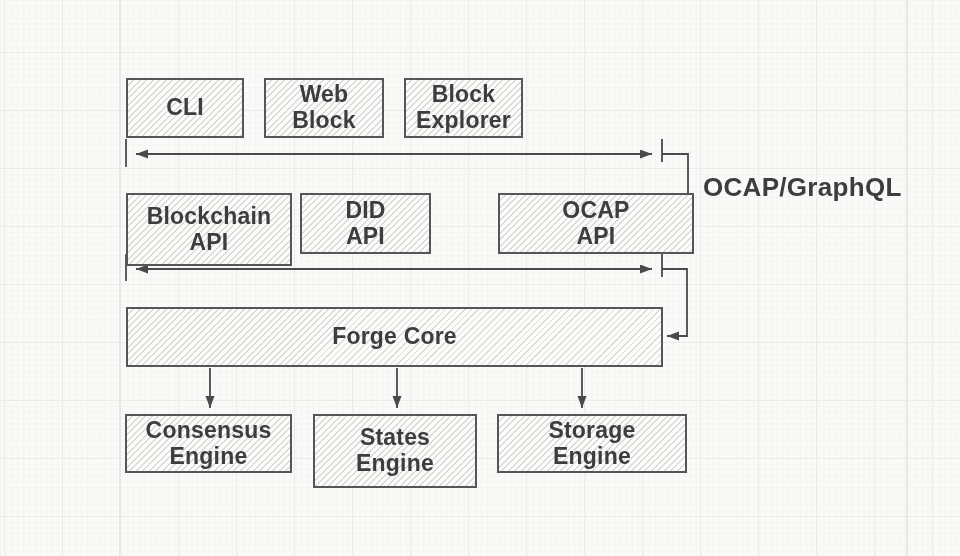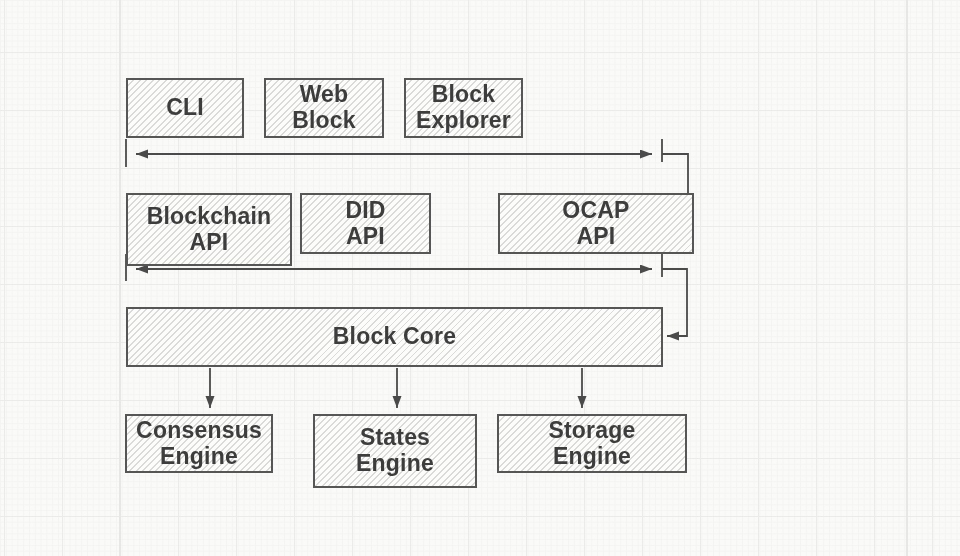--- a/index.html
+++ b/index.html
@@ -107,30 +107,31 @@
   <div class="box" style="left:300px; top:193px; width:131px; height:61px">
     <span class="box-label">DID
 API</span>
   </div>
   <div class="box" style="left:498px; top:193px; width:196px; height:61px">
     <span class="box-label">OCAP
 API</span>
   </div>
 
   <div class="box" style="left:126px; top:307px; width:537px; height:60px">
-    <span class="box-label">Block Core</span>
+    <span class="box-label">Forge Core</span>
   </div>
 
-  <div class="box" style="left:125px; top:414px; width:148px; height:59px">
+  <div class="box" style="left:125px; top:414px; width:167px; height:59px">
     <span class="box-label">Consensus
 Engine</span>
   </div>
   <div class="box" style="left:313px; top:414px; width:164px; height:74px">
     <span class="box-label">States
 Engine</span>
   </div>
   <div class="box" style="left:497px; top:414px; width:190px; height:59px">
     <span class="box-label">Storage
 Engine</span>
   </div>
 
+  <div class="side-label" style="left:703px; top:172px">OCAP/GraphQL</div>
 
 </div>
 
 </body></html>

